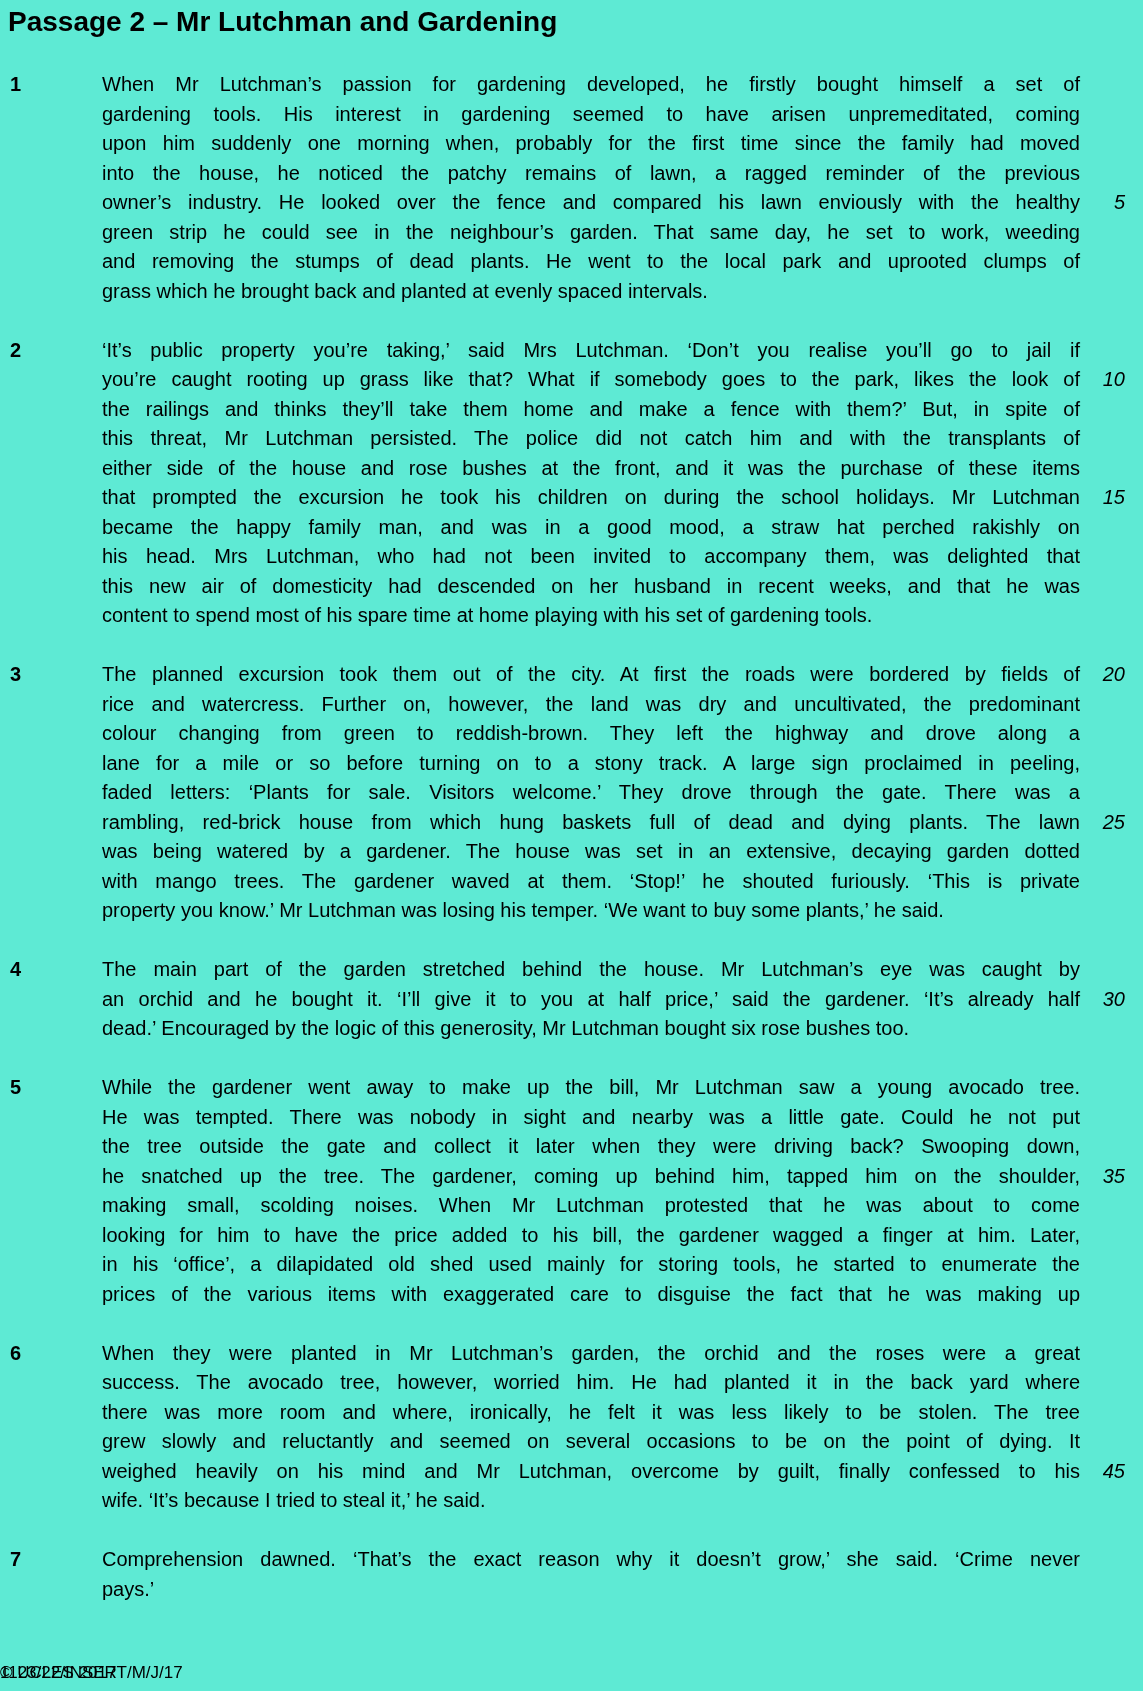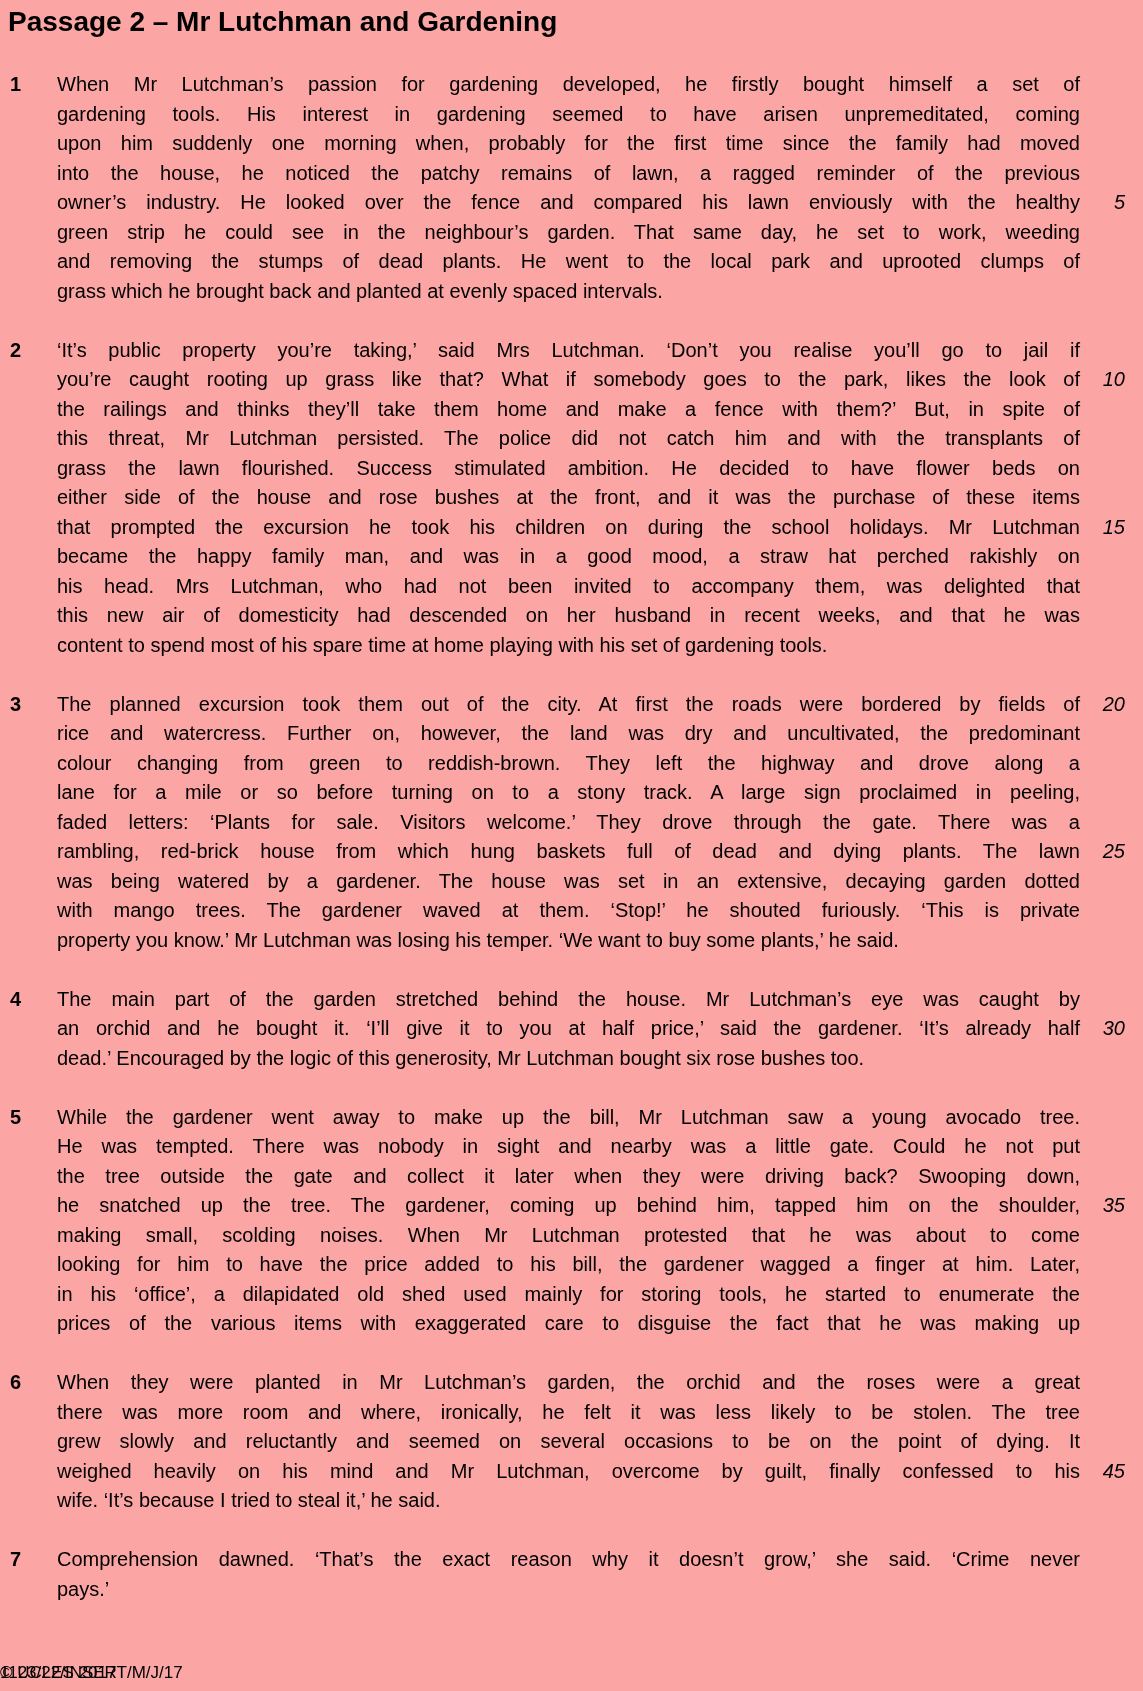--- a/index.html
+++ b/index.html
@@ -6,21 +6,21 @@
     margin: 0;
     padding: 0;
     background: #ffffff;
     color: #000000;
     font-family: "Liberation Sans", "DejaVu Sans", sans-serif;
   }
   .page {
     position: relative;
     width: 1143px;
     height: 1691px;
-    background: #fca5a5;
+    background: #5eead4;
     overflow: hidden;
   }
   .title {
     position: absolute;
     left: 8px;
     top: 6px;
     margin: 0;
     font-size: 28px;
     font-weight: bold;
     white-space: nowrap;
@@ -41,20 +41,21 @@
     font-size: 20px;
     line-height: 29.5px;
   }
   .plines {
     width: 1023px;
     flex: none;
   }
   .line {
     position: relative;
     height: 29.5px;
+    margin-left: 45px;
   }
   .ltext {
     font-size: 20px;
     line-height: 29.5px;
     text-align: justify;
     text-align-last: justify;
   }
   .line.lastline .ltext {
     text-align: right;
     text-align-last: left;
@@ -133,23 +134,20 @@
             <div class="ltext">you’re caught rooting up grass like that? What if somebody goes to the park, likes the look of</div>
             <div class="lnum">10</div>
           </div>
           <div class="line">
             <div class="ltext">the railings and thinks they’ll take them home and make a fence with them?’ But, in spite of</div>
           </div>
           <div class="line">
             <div class="ltext">this threat, Mr Lutchman persisted. The police did not catch him and with the transplants of</div>
           </div>
           <div class="line">
-            <div class="ltext">grass the lawn flourished. Success stimulated ambition. He decided to have flower beds on</div>
-          </div>
-          <div class="line">
             <div class="ltext">either side of the house and rose bushes at the front, and it was the purchase of these items</div>
           </div>
           <div class="line">
             <div class="ltext">that prompted the excursion he took his children on during the school holidays. Mr Lutchman</div>
             <div class="lnum">15</div>
           </div>
           <div class="line">
             <div class="ltext">became the happy family man, and was in a good mood, a straw hat perched rakishly on</div>
           </div>
           <div class="line">
@@ -240,20 +238,23 @@
           <div class="line">
             <div class="ltext">prices of the various items with exaggerated care to disguise the fact that he was making up</div>
           </div>
         </div>
       </div>
       <div class="para">
         <div class="pnum">6</div>
         <div class="plines">
           <div class="line">
             <div class="ltext">When they were planted in Mr Lutchman’s garden, the orchid and the roses were a great</div>
+          </div>
+          <div class="line">
+            <div class="ltext">success. The avocado tree, however, worried him. He had planted it in the back yard where</div>
           </div>
           <div class="line">
             <div class="ltext">there was more room and where, ironically, he felt it was less likely to be stolen. The tree</div>
           </div>
           <div class="line">
             <div class="ltext">grew slowly and reluctantly and seemed on several occasions to be on the point of dying. It</div>
           </div>
           <div class="line">
             <div class="ltext">weighed heavily on his mind and Mr Lutchman, overcome by guilt, finally confessed to his</div>
             <div class="lnum">45</div>

